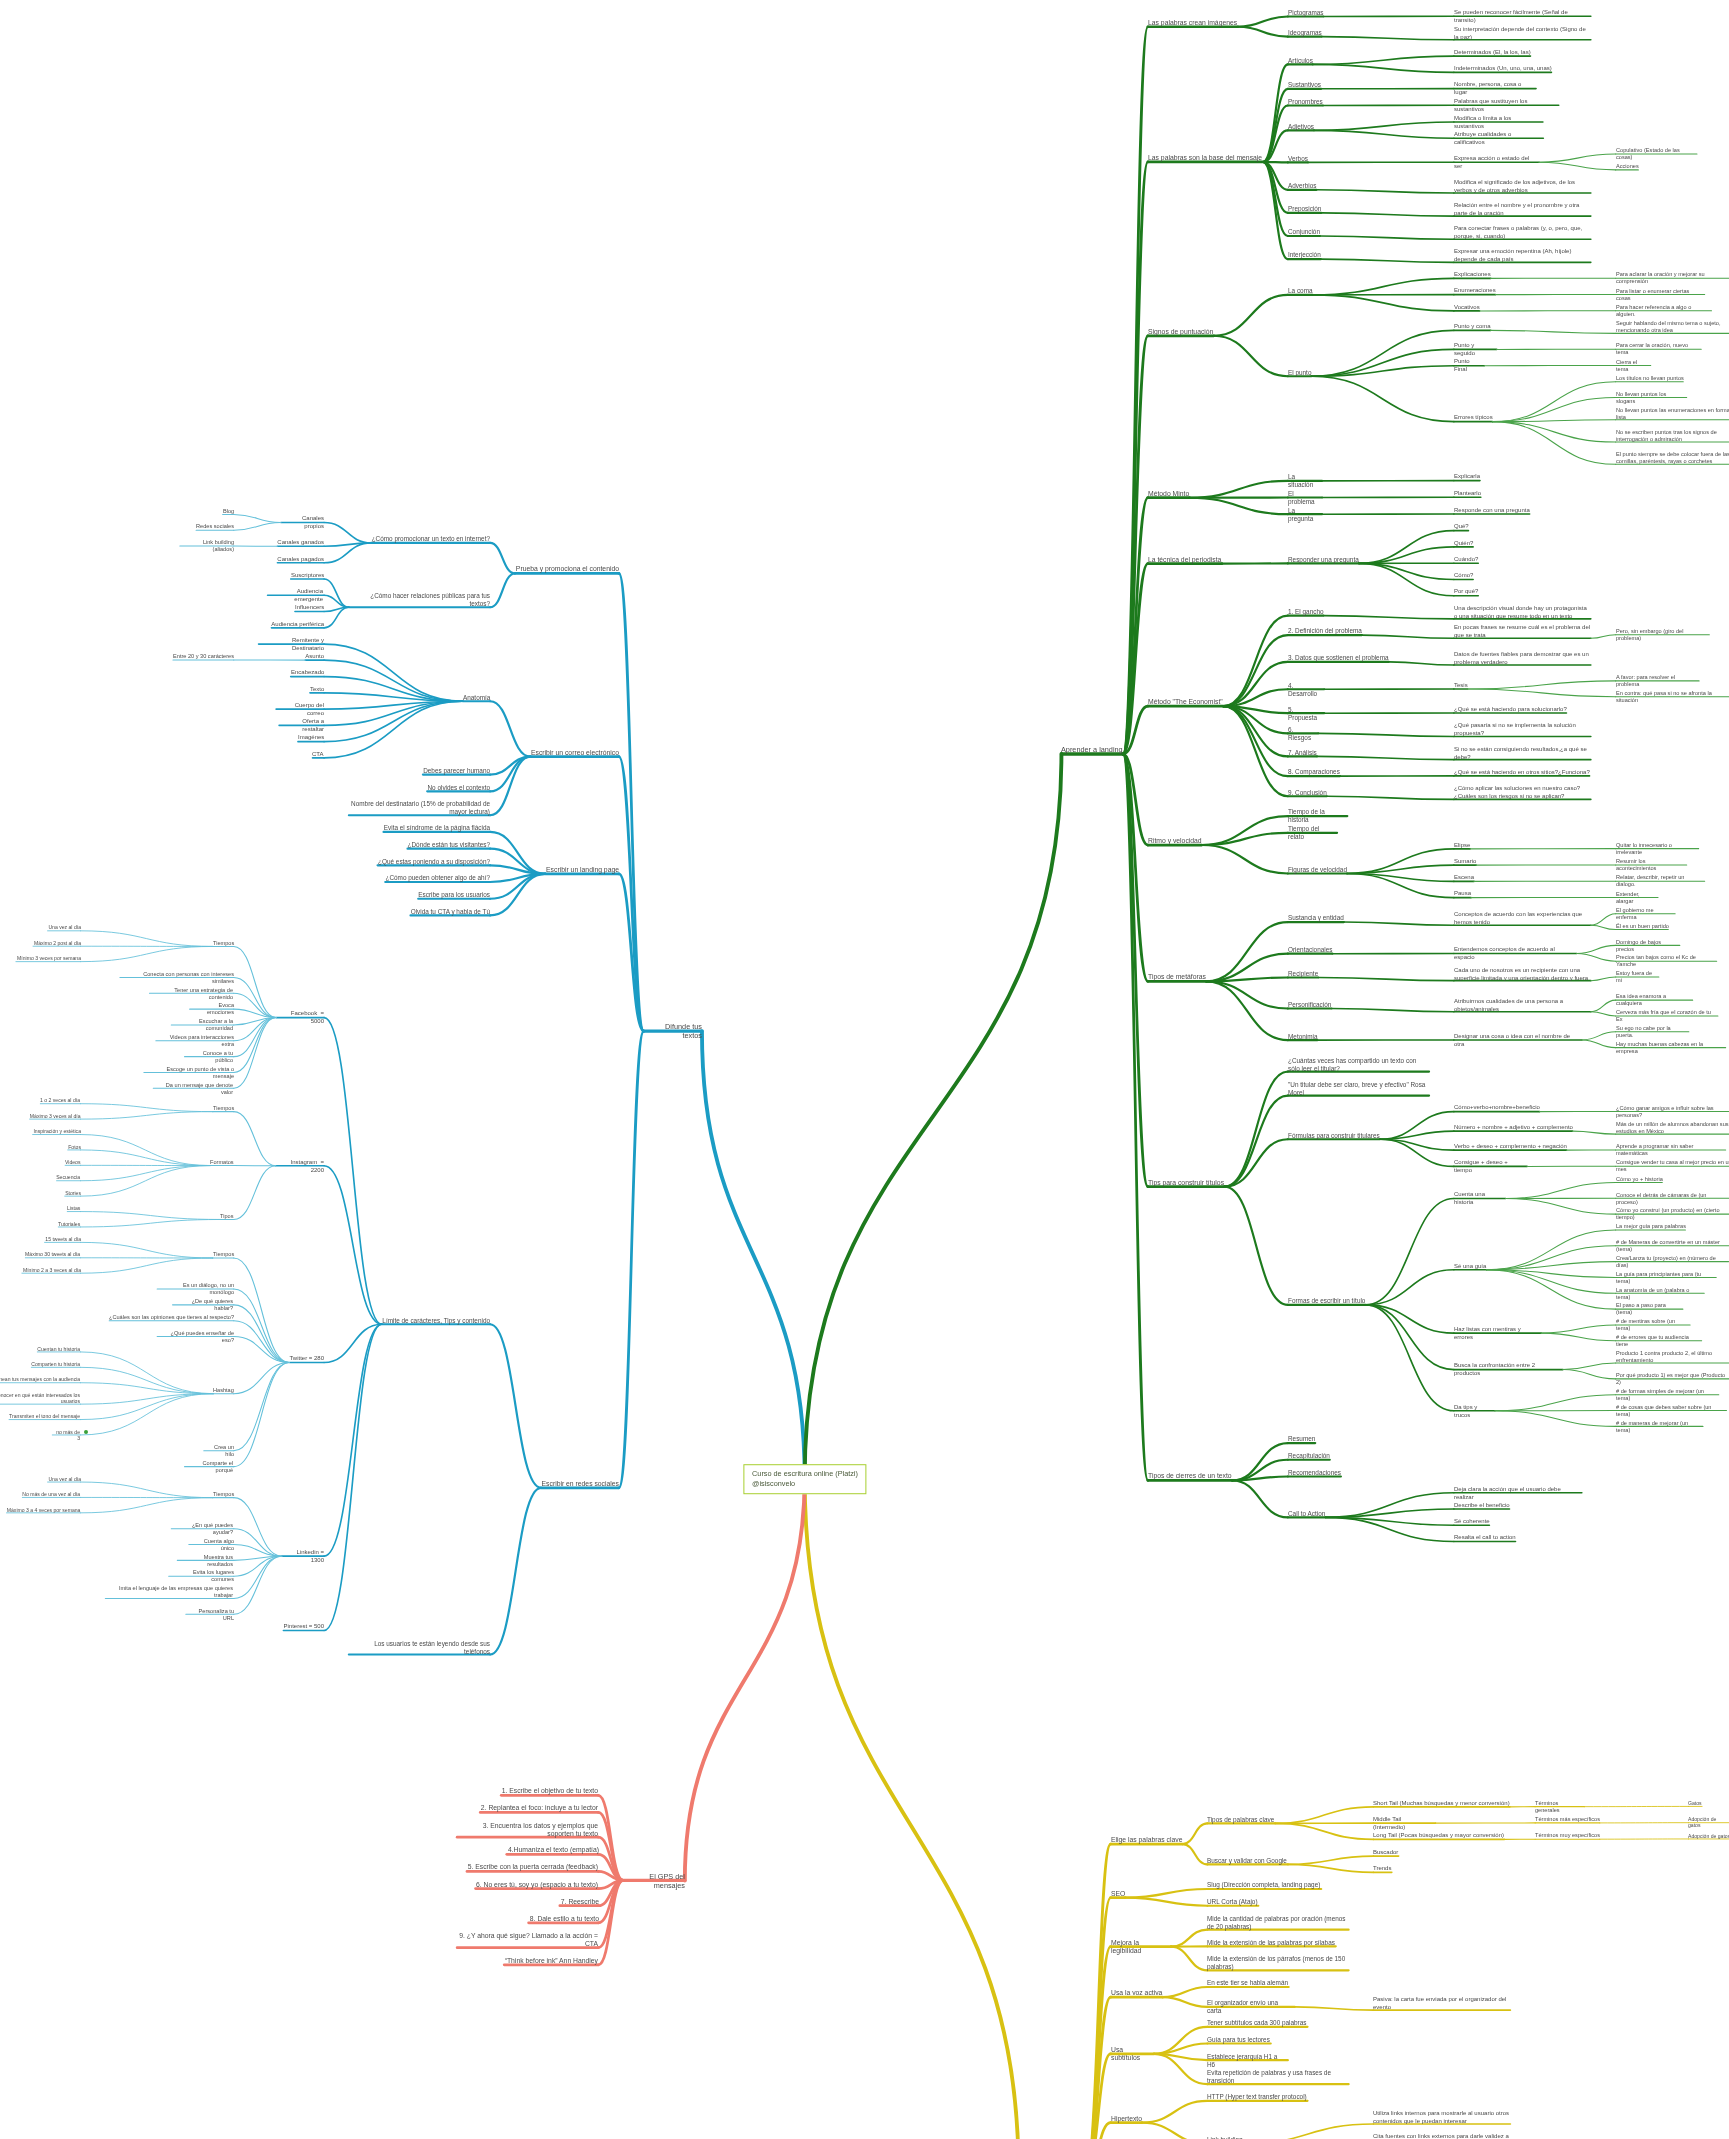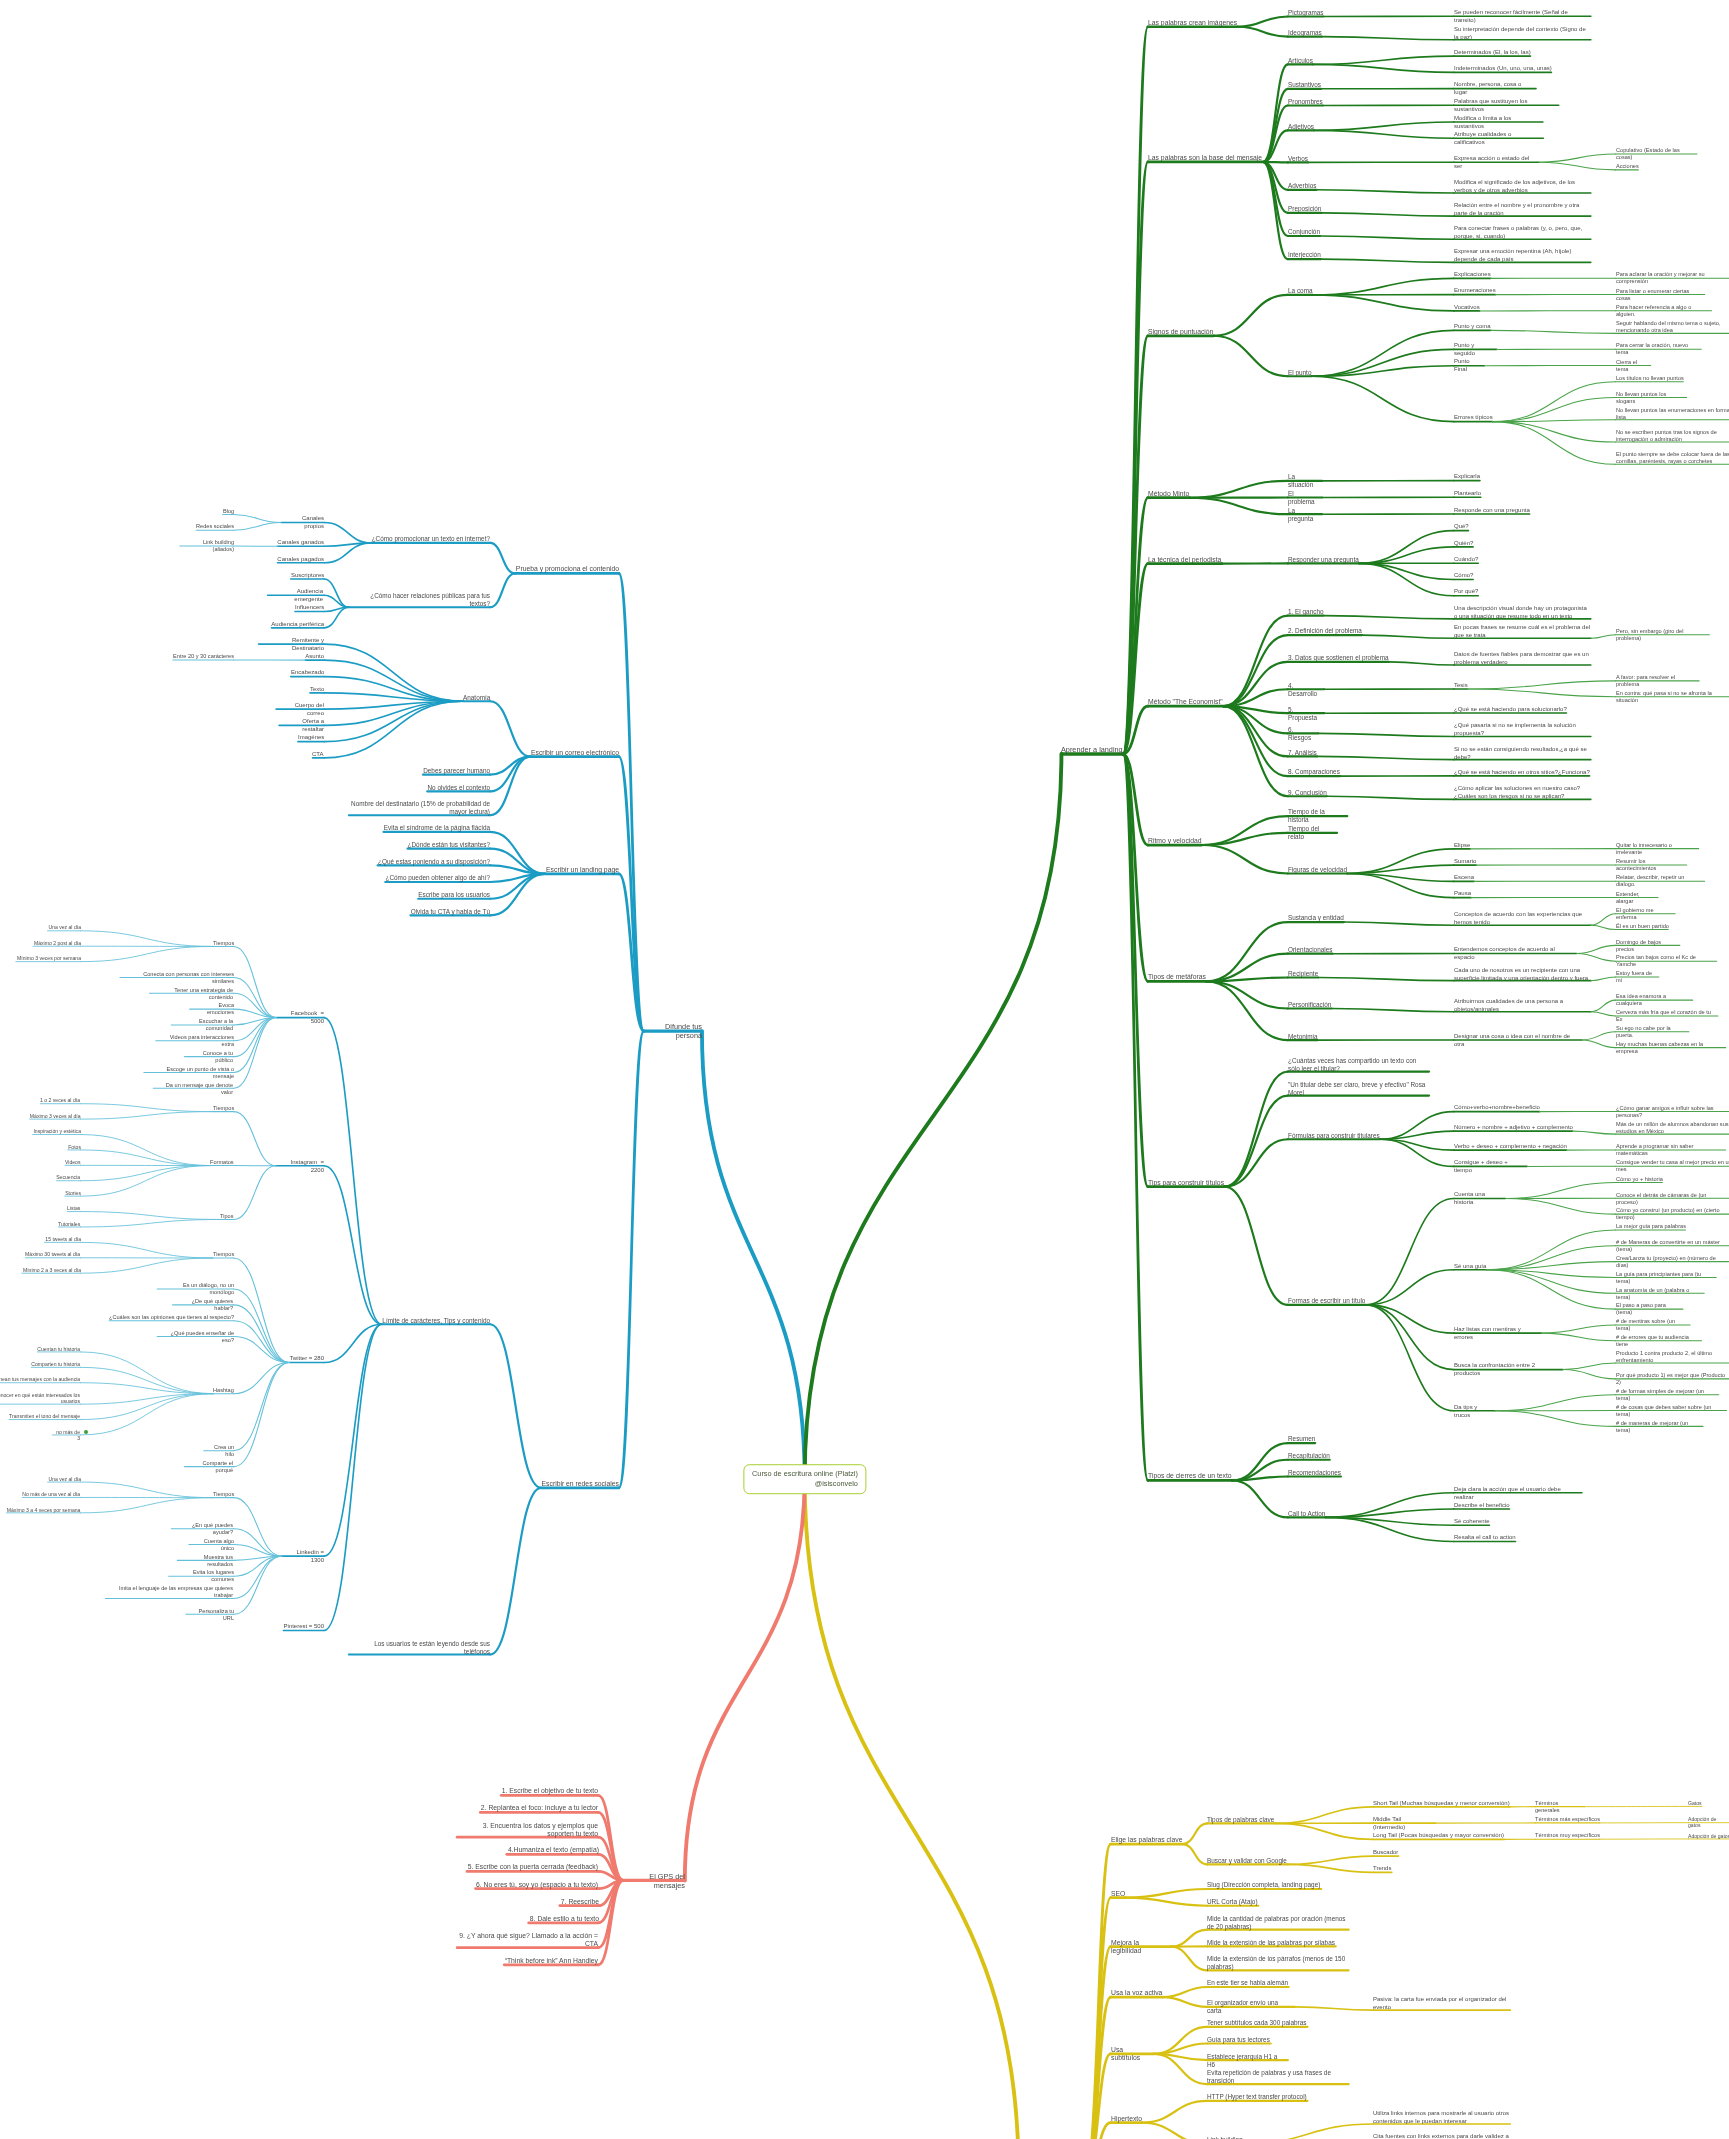--- a/index.html
+++ b/index.html
@@ -2,22 +2,22 @@
 <html style="font-size:6.8px"><head>
 <meta charset="utf-8">
 <style>
   html,body{margin:0;padding:0;background:#ffffff;}
   body{font-family:"Liberation Sans",sans-serif;color:#3a3a3a;}
   #canvas{position:relative;width:1730px;height:2611px;overflow:hidden;background:#fff;}
   svg#links{position:absolute;left:0;top:0;width:1730px;height:2611px;pointer-events:none;}
   .node{position:absolute;font-size:6.4px;line-height:1.25;color:#4a4a4a;white-space:pre-wrap;}
   .root{
     position:absolute;transform:translate(-50%,-50%);
-    border:1.3px solid #a8cf2f;border-radius:6px;background:#fff;
-    padding:4.3px 7.7px;text-align:right;font-size:7.3px;color:#4a5a3a;
+    border:1.3px solid #a8cf2f;border-radius:0;background:#fff;
+    padding:4.3px 7.7px;text-align:left;font-size:7.3px;color:#4a5a3a;
     line-height:1.3;white-space:pre-line;
   }
   .dot{position:absolute;width:3.9px;height:3.9px;border-radius:50%;background:#3aa13a;}
 </style>
 </head>
 <body>
 
 <div id="canvas">
   <svg id="links" viewBox="0 0 4042 6101" width="1730" height="2611">
       <path d="M1880,3455 C1880,4268.5625 2380,4268.5625 2380,5082.125" stroke="#d8c112" stroke-width="9" fill="none" stroke-linecap="round"></path>
@@ -864,21 +864,21 @@
       <div class="node" title="Aprender a escribir" style="left: 1616px; top: 1420px; width: 87px; font-size: 5.6px; text-align: left; position: absolute;"># de maneras de mejorar (un tema)</div>
       <div class="node" title="Aprender a escribir" style="left: 1148px; top: 1472px; width: 84px; font-size: 6.8px; text-align: left; position: absolute;">Tipos de cierres de un texto</div>
       <div class="node" title="Aprender a escribir" style="left: 1288px; top: 1435px; width: 27px; font-size: 6.4px; text-align: left; position: absolute;">Resumen</div>
       <div class="node" title="Aprender a escribir" style="left: 1288px; top: 1452px; width: 42px; font-size: 6.4px; text-align: left; position: absolute;">Recapitulación</div>
       <div class="node" title="Aprender a escribir" style="left: 1288px; top: 1469px; width: 53px; font-size: 6.4px; text-align: left; position: absolute;">Recomendaciones</div>
       <div class="node" title="Aprender a escribir" style="left: 1288px; top: 1510px; width: 38px; font-size: 6.4px; text-align: left; position: absolute;">Call to Action</div>
       <div class="node" title="Aprender a escribir" style="left: 1454px; top: 1486px; width: 128px; font-size: 6px; text-align: left; position: absolute;">Deja clara la acción que el usuario debe realizar</div>
       <div class="node" title="Aprender a escribir" style="left: 1454px; top: 1502px; width: 56px; font-size: 6px; text-align: left; position: absolute;">Describe el beneficio</div>
       <div class="node" title="Aprender a escribir" style="left: 1454px; top: 1518px; width: 36px; font-size: 6px; text-align: left; position: absolute;">Sé coherente</div>
       <div class="node" title="Aprender a escribir" style="left: 1454px; top: 1534px; width: 62px; font-size: 6px; text-align: left; position: absolute;">Resalta el call to action</div>
-      <div class="node" title="Difunde tus textos" style="left: 644px; top: 1022px; width: 58px; font-size: 7.3px; text-align: right; position: absolute;">Difunde tus persona</div>
+      <div class="node" title="Difunde tus textos" style="left: 644px; top: 1022px; width: 58px; font-size: 7.3px; text-align: right; position: absolute;">Difunde tus textos</div>
       <div class="node" title="Difunde tus textos" style="left: 515px; top: 565px; width: 104px; font-size: 6.8px; text-align: right; position: absolute;">Prueba y promociona el contenido</div>
       <div class="node" title="Difunde tus textos" style="left: 371px; top: 535px; width: 119px; font-size: 6.4px; text-align: right; position: absolute;">¿Cómo promocionar un texto en internet?</div>
       <div class="node" title="Difunde tus textos" style="left: 281px; top: 515px; width: 43px; font-size: 6px; text-align: right; position: absolute;">Canales propios</div>
       <div class="node" title="Difunde tus textos" style="left: 223px; top: 508px; width: 11px; font-size: 5.6px; text-align: right; position: absolute;">Blog</div>
       <div class="node" title="Difunde tus textos" style="left: 196px; top: 523px; width: 38px; font-size: 5.6px; text-align: right; position: absolute;">Redes sociales</div>
       <div class="node" title="Difunde tus textos" style="left: 277px; top: 539px; width: 47px; font-size: 6px; text-align: right; position: absolute;">Canales ganados</div>
       <div class="node" title="Difunde tus textos" style="left: 180px; top: 539px; width: 54px; font-size: 5.6px; text-align: right; position: absolute;">Link building (aliados)</div>
       <div class="node" title="Difunde tus textos" style="left: 277px; top: 556px; width: 47px; font-size: 6px; text-align: right; position: absolute;">Canales pagados</div>
       <div class="node" title="Difunde tus textos" style="left: 349px; top: 592px; width: 141px; font-size: 6.4px; text-align: right; position: absolute;">¿Cómo hacer relaciones públicas para tus textos?</div>
       <div class="node" title="Difunde tus textos" style="left: 291px; top: 572px; width: 33px; font-size: 6px; text-align: right; position: absolute;">Suscriptores</div>

